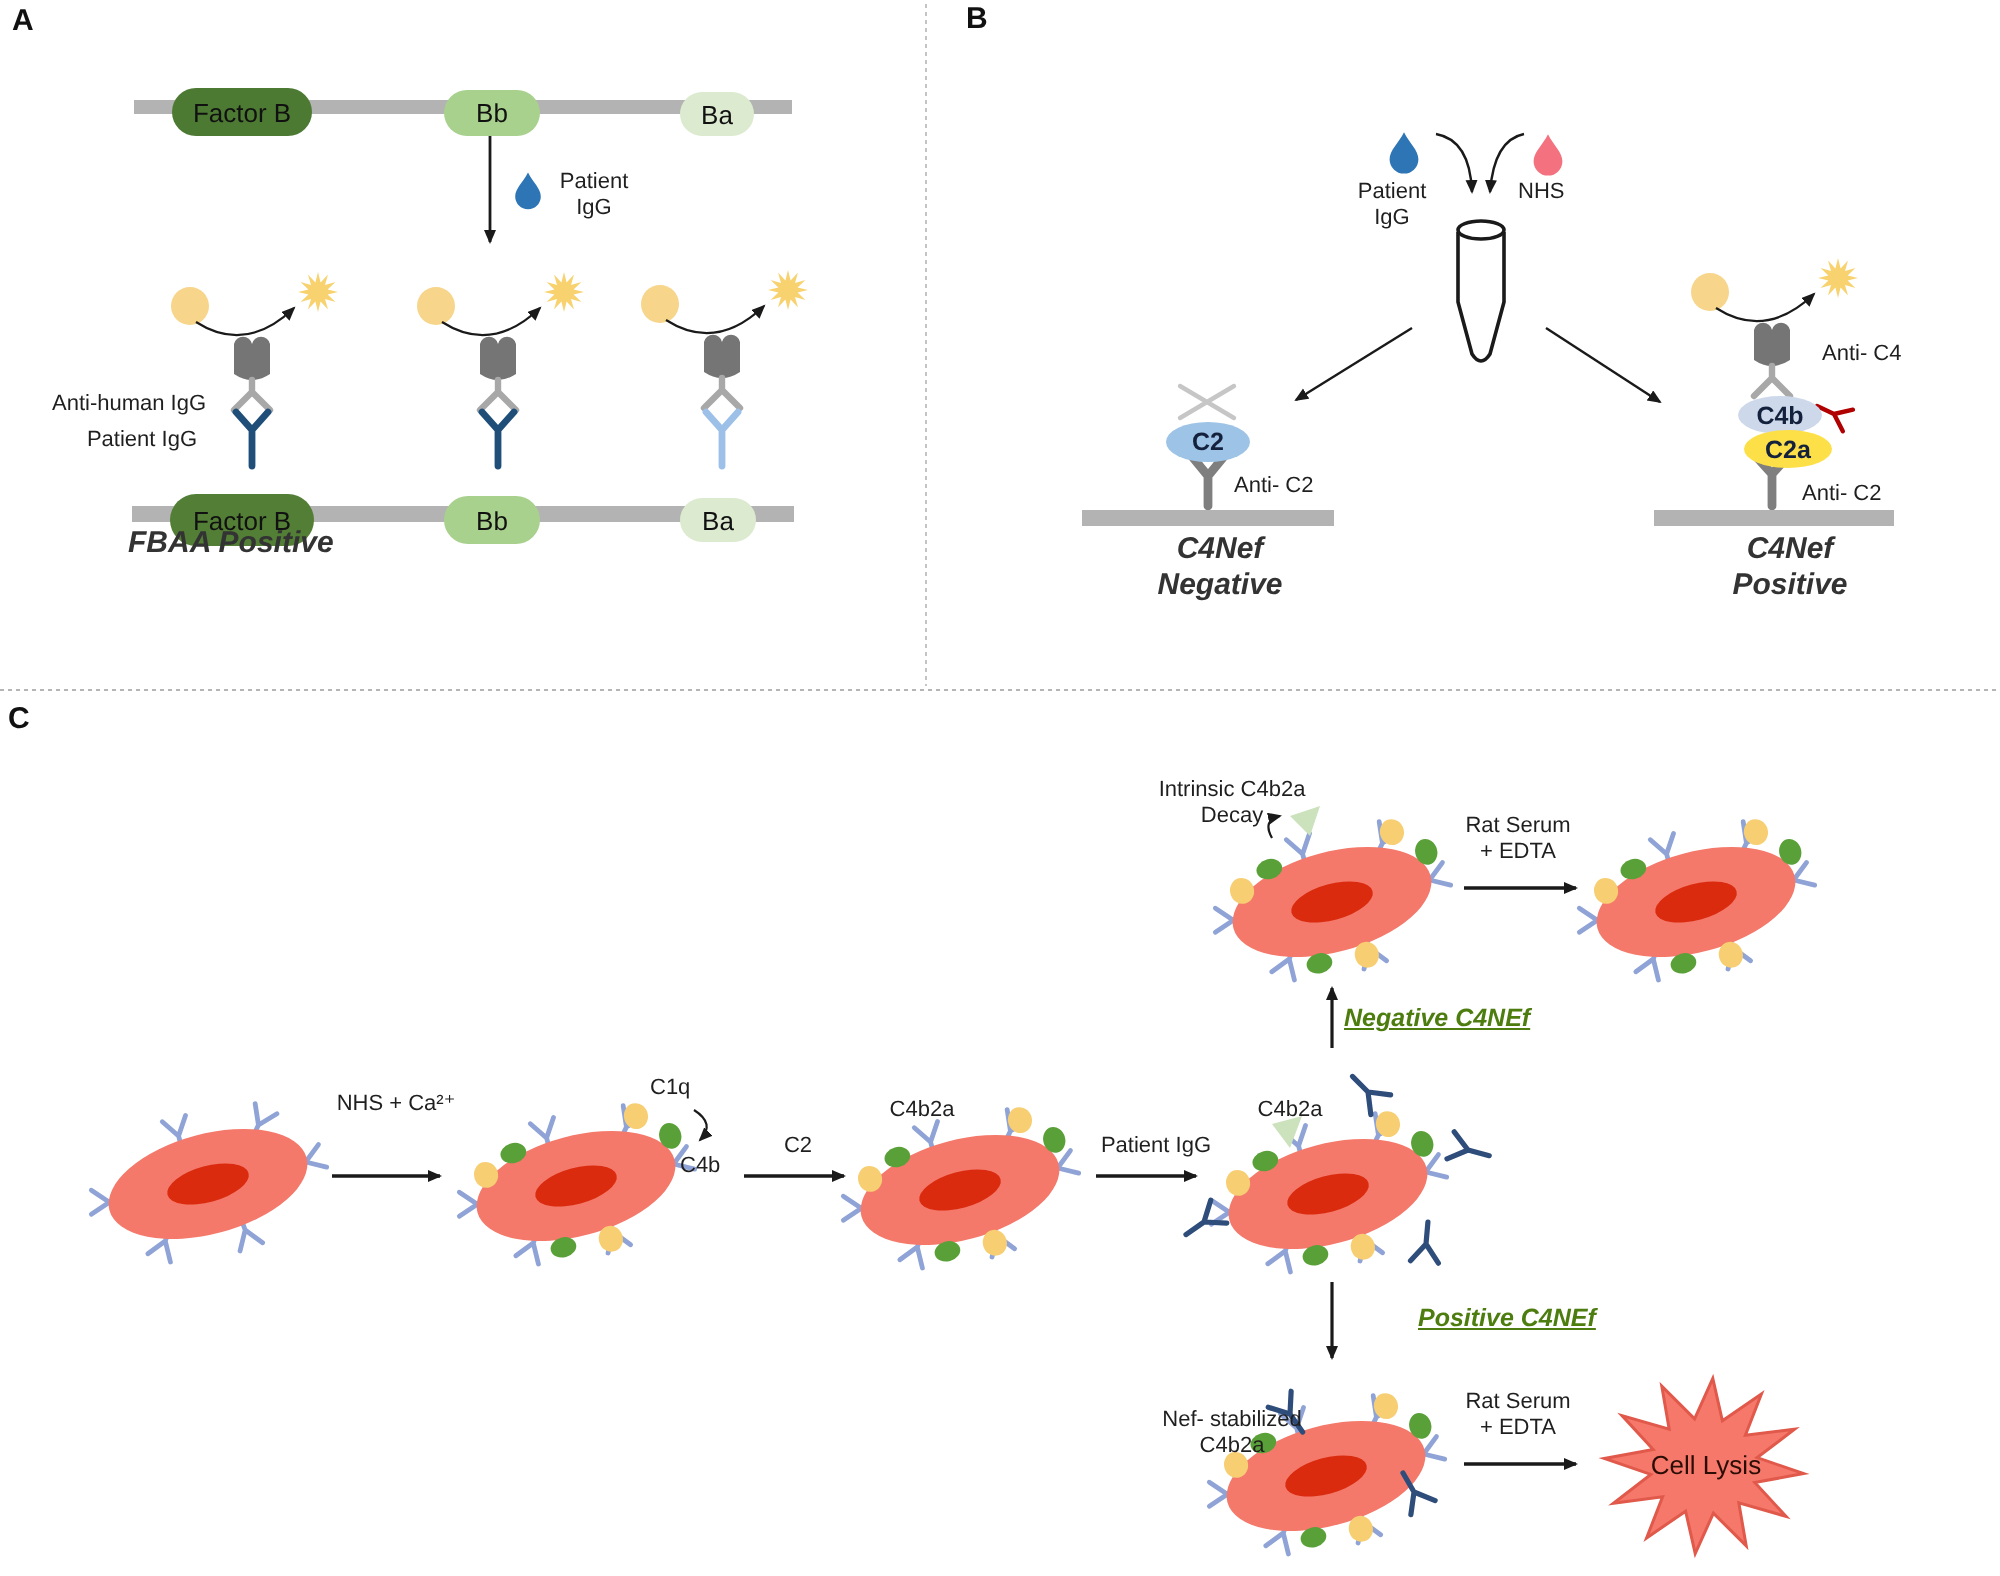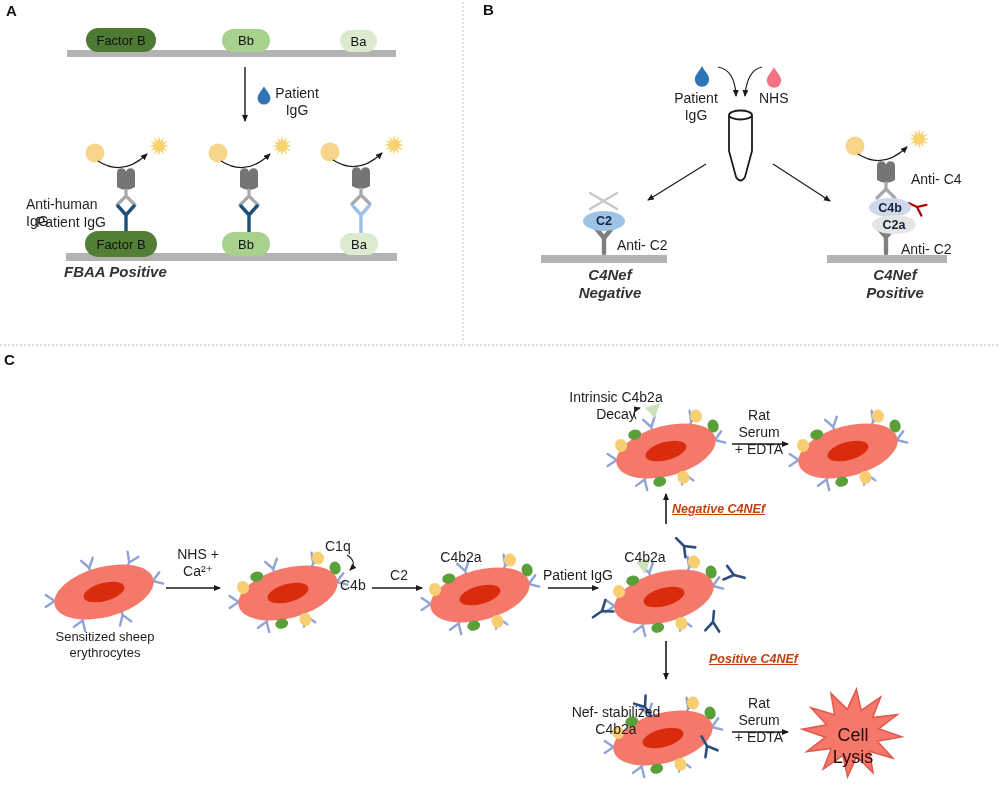--- a/index.html
+++ b/index.html
@@ -3,34 +3,34 @@
 <meta charset="utf-8">
 <style>
   html,body { margin:0; padding:0; background:#fff; }
   #fig {
     position:relative; width:1000px; height:788px; background:#ffffff;
     font-family:"Liberation Sans","DejaVu Sans",sans-serif; color:#1f1f1f;
     overflow:hidden;
   }
   .abs { position:absolute; }
   svg.layer { position:absolute; left:0; top:0; z-index:1; }
-  .txt { position:absolute; z-index:3; font-size:14px; line-height:1.2; white-space:pre-line; }
+  .txt { position:absolute; z-index:3; font-size:11px; line-height:1.2; white-space:pre-line; }
   .ctr { text-align:center; }
   .panel-letter { font-size:15px; font-weight:700; color:#111; }
   .pill {
     position:absolute; z-index:2; border-radius:13px; text-align:left;
-    font-size:13px; color:#111; display:flex; align-items:center; justify-content:center;
+    font-size:13px; color:#111; display:flex; align-items:center; justify-content:center;margin-top:16px;
   }
   .cap { font-style:italic; font-weight:700; font-size:15px; color:#333; }
-  .branch { font-style:italic; font-weight:700; text-decoration:underline; font-size:12.5px; color:#c2410c; }
+  .branch { font-style:italic; font-weight:700; text-decoration:underline; font-size:12.5px; color:#4d7c0f; }
   .mol {
     position:absolute; z-index:2; border-radius:50%; display:flex; align-items:center;
     justify-content:center; font-size:12.5px; font-weight:700; color:#14213d;
   }
-  .lysis-label { font-size:18px; color:#2b0d06; z-index:3; }
+  .lysis-label { font-size:13px; color:#2b0d06; z-index:3; }
 </style>
 </head>
 <body>
 
 <div id="fig">
 
   <svg class="layer" width="1000" height="788" viewBox="0 0 1000 788">
     <defs>
       <marker id="ah" markerWidth="9" markerHeight="8" refX="6" refY="3" orient="auto" markerUnits="userSpaceOnUse">
         <path d="M0,0 L7,3 L0,6 Z" fill="#1a1a1a"></path>
@@ -179,27 +179,25 @@
 
   <div class="txt panel-letter abs" style="left:483px; top:1px;">B</div>
   <div class="txt ctr" style="left:668px; top:90px; width:56px;">Patient
 IgG</div>
   <div class="txt" style="left:759px; top:90px; width:40px;">NHS</div>
   <div class="mol" style="left:583px; top:211px; width:42px; height:20px; background:#9dc3e6;">C2</div>
   <div class="txt" style="left:617px; top:237px; width:56px;">Anti- C2</div>
   <div class="txt cap ctr" style="left:566px; top:266px; width:88px;">C4Nef Negative</div>
   <div class="txt" style="left:911px; top:171px; width:56px;">Anti- C4</div>
   <div class="mol" style="left:869px; top:198px; width:42px; height:19px; background:#cdd9eb;">C4b</div>
-  <div class="mol" style="left:872px; top:215px; width:44px; height:19px; background:#e5e5e5;">C2a</div>
+  <div class="mol" style="left:872px; top:215px; width:44px; height:19px; background:#fde047;">C2a</div>
   <div class="txt" style="left:901px; top:241px; width:56px;">Anti- C2</div>
   <div class="txt cap ctr" style="left:853px; top:266px; width:84px;">C4Nef Positive</div>
 
   <div class="txt panel-letter abs" style="left:4px; top:351px;">C</div>
-  <div class="txt ctr" style="left:44px; top:629px; width:122px; font-size:13px;">Sensitized sheep
-erythrocytes</div>
   <div class="txt ctr" style="left:162px; top:546px; width:72px;">NHS + Ca²⁺</div>
   <div class="txt" style="left:325px; top:538px;">C1q</div>
   <div class="txt" style="left:340px; top:577px;">C4b</div>
   <div class="txt ctr" style="left:384px; top:567px; width:30px;">C2</div>
   <div class="txt ctr" style="left:436px; top:549px; width:50px;">C4b2a</div>
   <div class="txt ctr" style="left:540px; top:567px; width:76px;">Patient IgG</div>
   <div class="txt ctr" style="left:620px; top:549px; width:50px;">C4b2a</div>
   <div class="txt ctr" style="left:566px; top:389px; width:100px;">Intrinsic C4b2a
 Decay</div>
   <div class="txt ctr" style="left:726px; top:407px; width:66px;">Rat Serum

